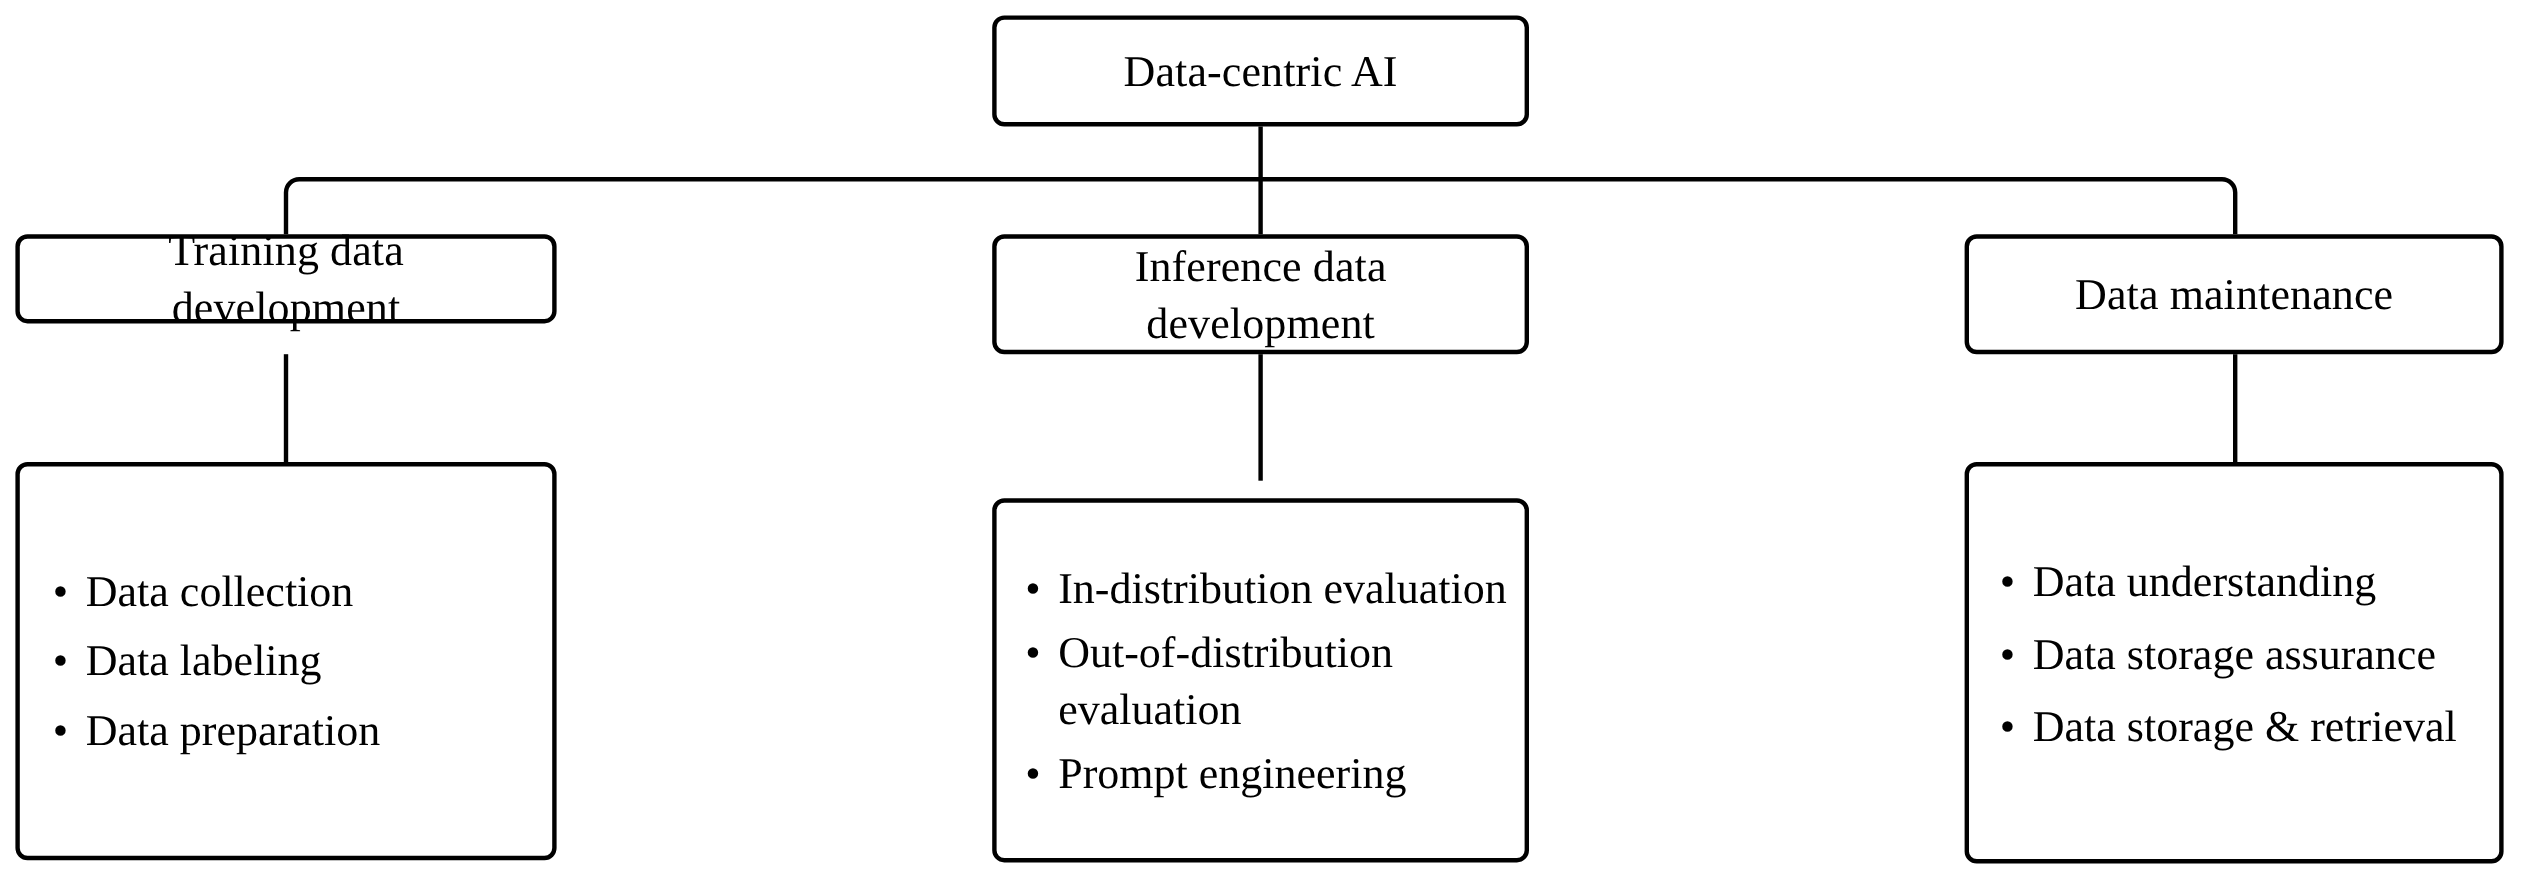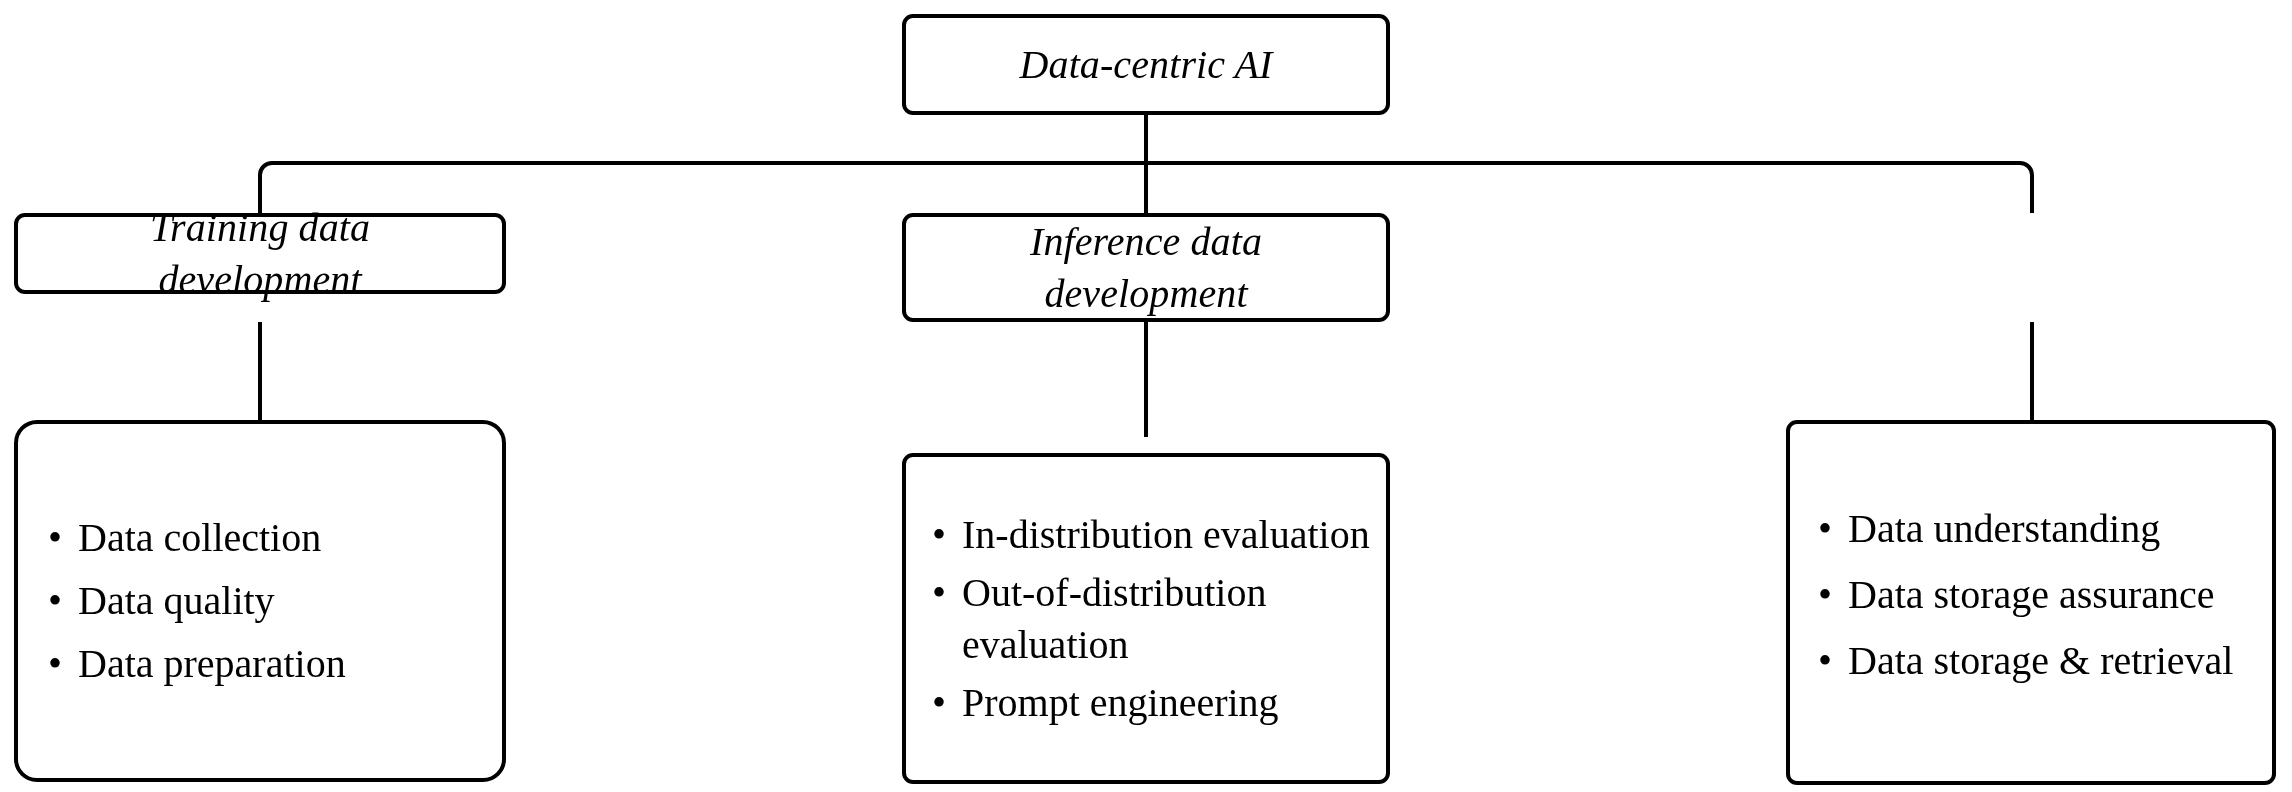--- a/index.html
+++ b/index.html
@@ -34,21 +34,20 @@
     align-items: center;
     justify-content: center;
     z-index: 2;
   }
   .node-label {
     text-align: center;
     font-size: 40px;
     line-height: 1.28;
     letter-spacing: 0.1px;
     padding: 0 14px;
-    font-style: italic;
   }
   .list-node {
     align-items: center;
     justify-content: flex-start;
   }
   .bullet-list {
     list-style: none;
     margin: 0;
     padding: 0;
     width: 100%;
@@ -97,21 +96,20 @@
     width: 490px;
     height: 109px;
   }
   
   #node-training-list {
     left: 14px;
     top: 420px;
     width: 492px;
     height: 362px;
     padding: 0 10px 0 22px;
-    border-radius: 23px;
   }
   #node-training-list .bullet-item { margin: 11px 0; }
 
   #node-inference-list {
     left: 902px;
     top: 437px;
     width: 488px;
     height: 331px;
     padding: 0 6px 0 18px;
     margin-top: 16px;
@@ -157,25 +155,28 @@
     </div>
   </div>
 
   <div class="node" id="node-inference">
     <div class="node-label">
       <span>Inference data</span><br>
       <span>development</span>
     </div>
   </div>
 
+  <div class="node" id="node-maintenance">
+    <div class="node-label">Data maintenance</div>
+  </div>
 
   <div class="node list-node" id="node-training-list">
     <ul class="bullet-list">
       <li class="bullet-item">Data collection</li>
-      <li class="bullet-item">Data quality</li>
+      <li class="bullet-item">Data labeling</li>
       <li class="bullet-item">Data preparation</li>
     </ul>
   </div>
 
   <div class="node list-node" id="node-inference-list">
     <ul class="bullet-list">
       <li class="bullet-item">In-distribution evaluation</li>
       <li class="bullet-item">Out-of-distribution evaluation</li>
       <li class="bullet-item">Prompt engineering</li>
     </ul>

